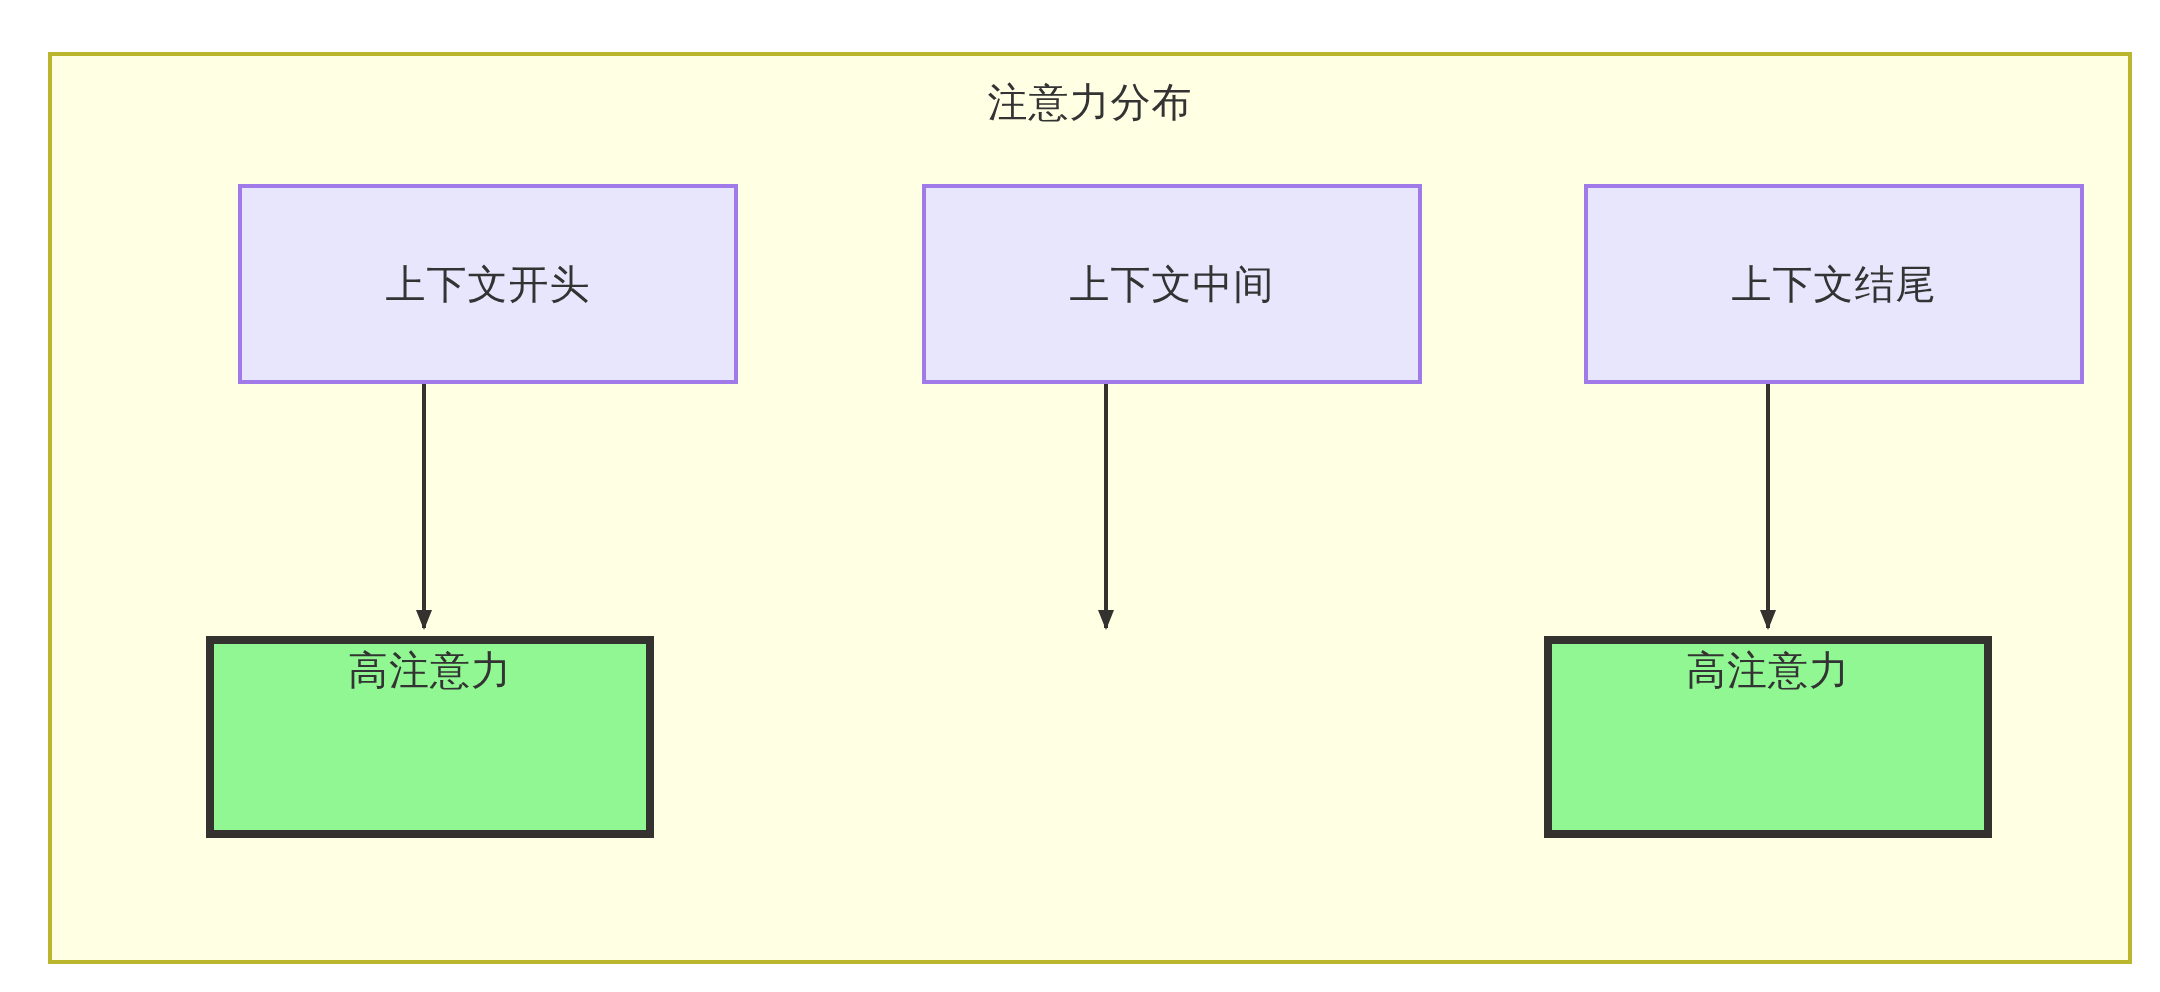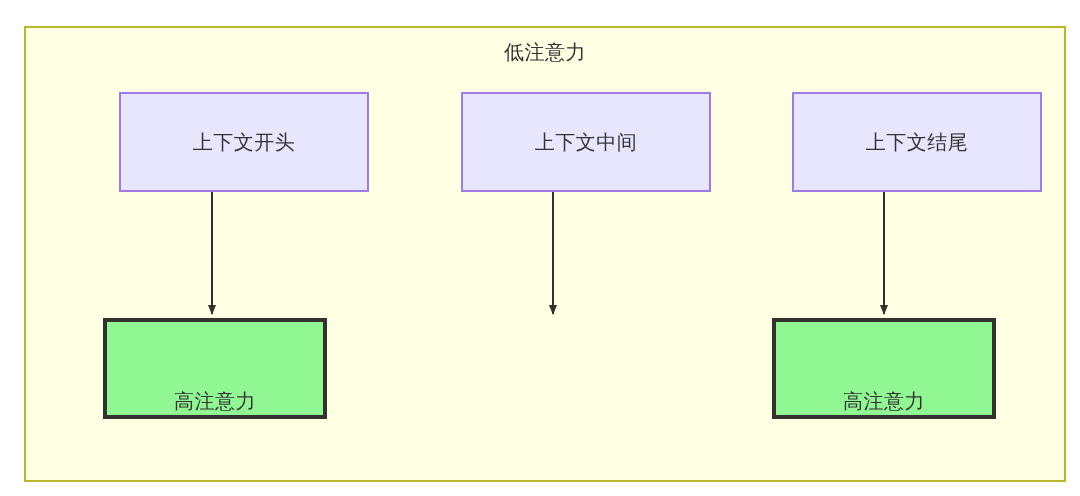--- a/index.html
+++ b/index.html
@@ -71,21 +71,21 @@
 
   
   .node-bottom {
     position: absolute;
     top: 318px;
     width: 224px;
     height: 101px;
     border: 4px solid #33322e;
     box-sizing: border-box;
     display: flex;
-    align-items: flex-end;
+    align-items: flex-start;
     justify-content: center;
   }
   .node-bottom .node-label {
     font-size: 20px;
     color: #333333;
     letter-spacing: 0.5px;
   }
   .fill-high { background: #90f793; }
   .fill-low  { background: #fa9a9a; }
 
@@ -102,21 +102,21 @@
     height: 496px;
     pointer-events: none;
   }
 </style>
 </head>
 <body>
 
 <div id="diagram-root">
 
   <div class="subgraph">
-    <div class="subgraph-title">低注意力</div>
+    <div class="subgraph-title">注意力分布</div>
   </div>
 
   <svg class="edge-layer" width="1080" height="496" viewBox="0 0 1080 496">
     <defs>
       <marker id="arrowhead" markerWidth="10" markerHeight="8" refX="9" refY="4" orient="auto" markerUnits="userSpaceOnUse">
         <path d="M 0 0 L 10 4 L 0 8 z" fill="#33322e"></path>
       </marker>
     </defs>
     <line x1="212" y1="192" x2="212" y2="314" stroke="#33322e" stroke-width="2" marker-end="url(#arrowhead)"></line>
     <line x1="553" y1="192" x2="553" y2="314" stroke="#33322e" stroke-width="2" marker-end="url(#arrowhead)"></line>

